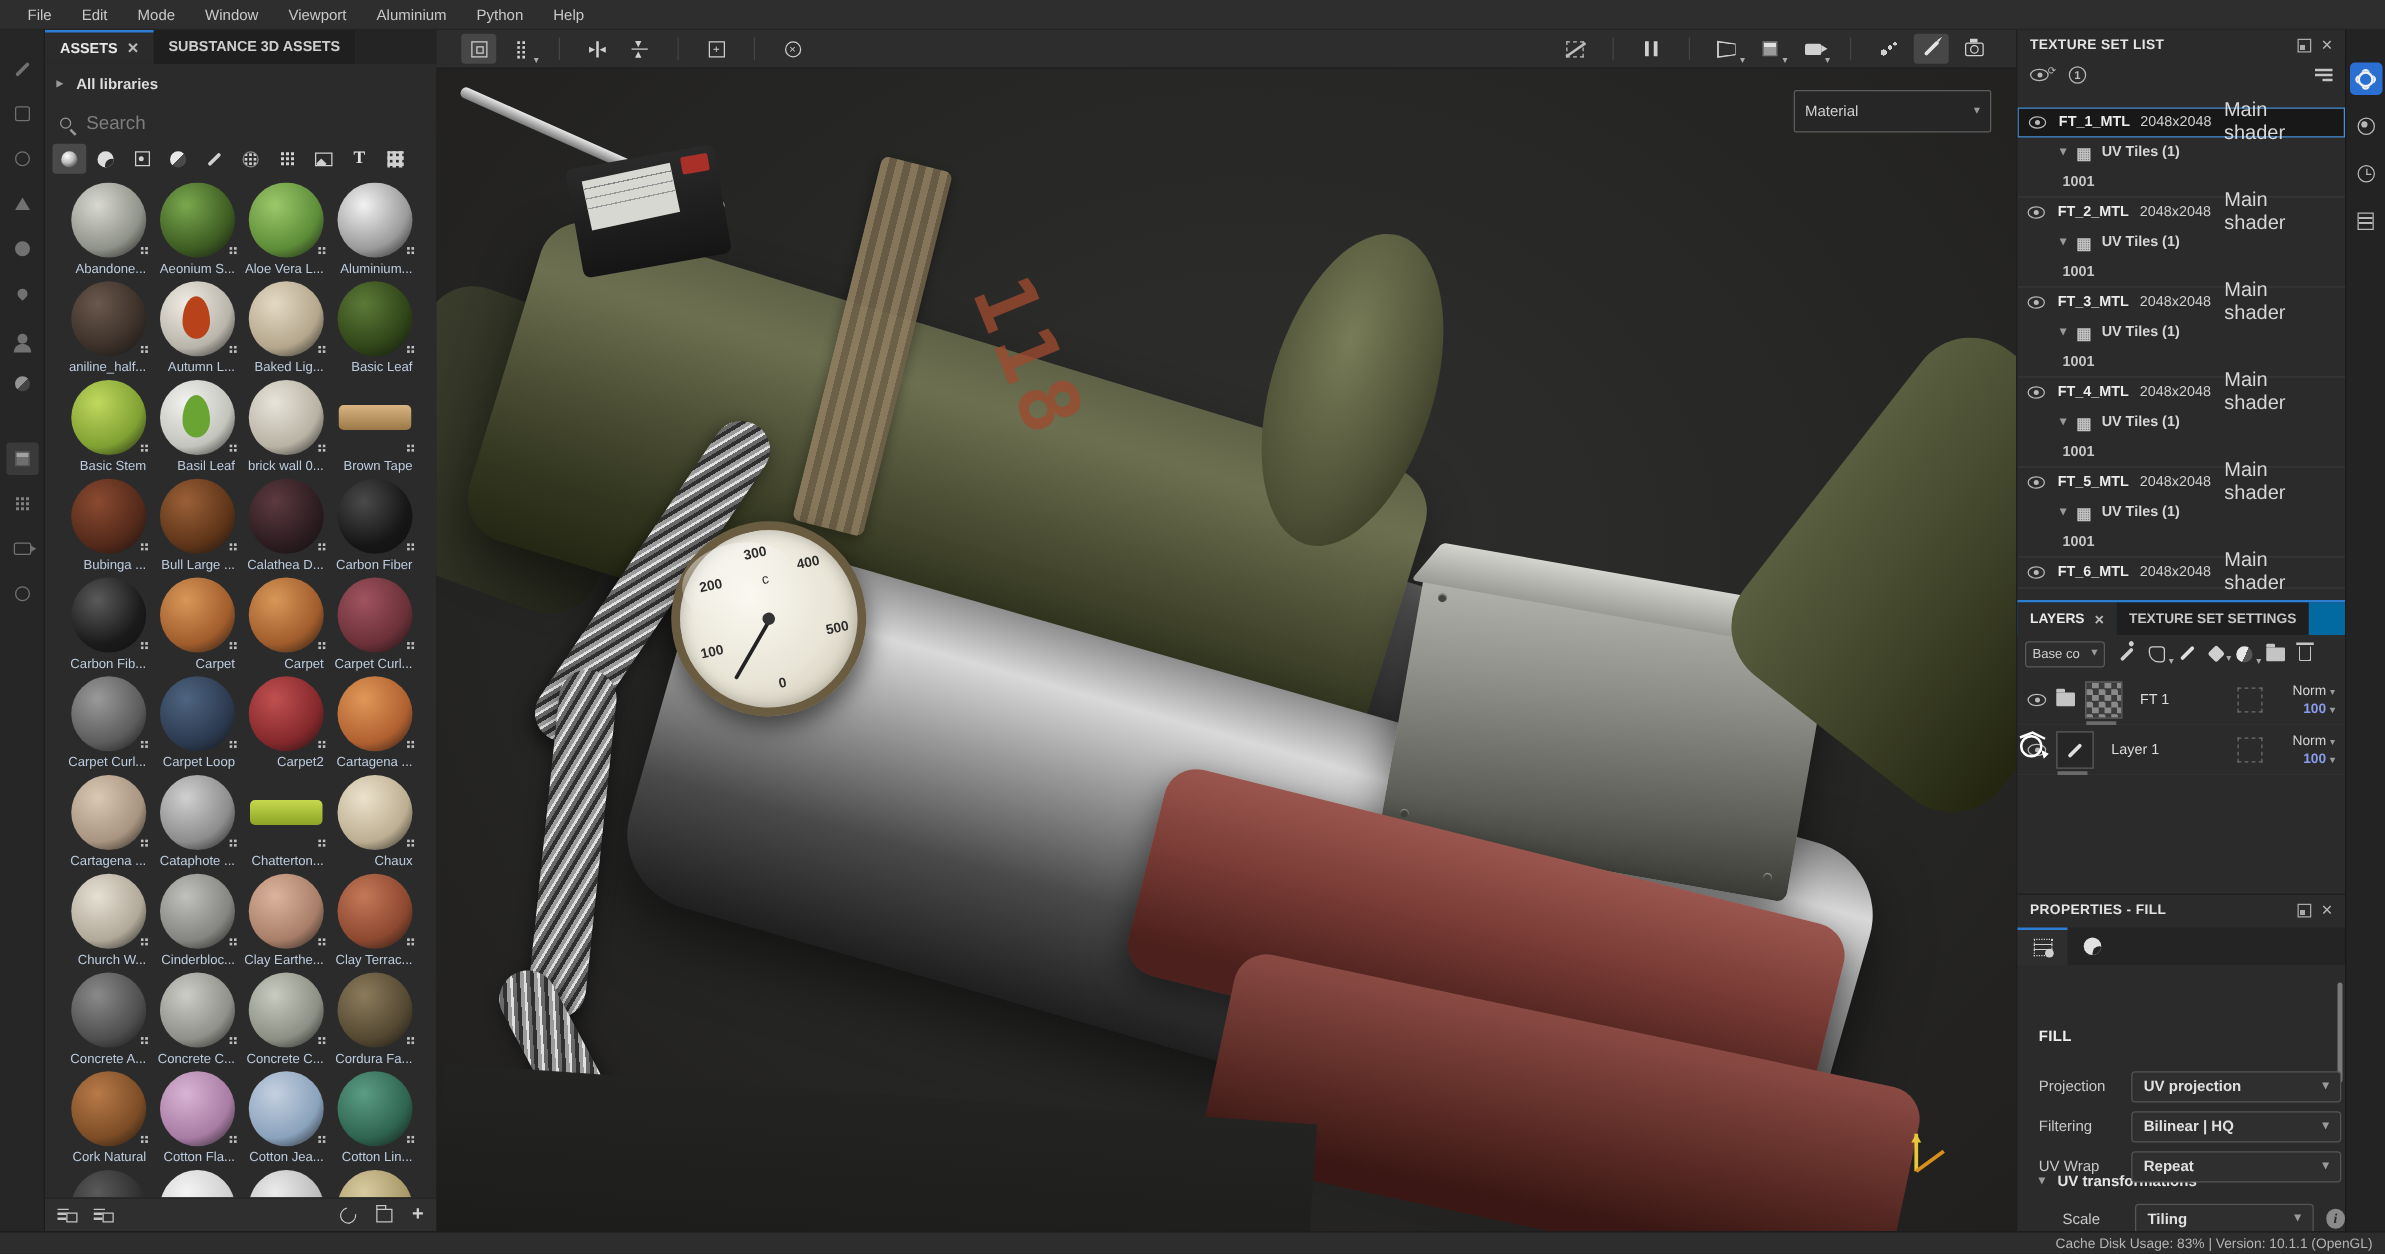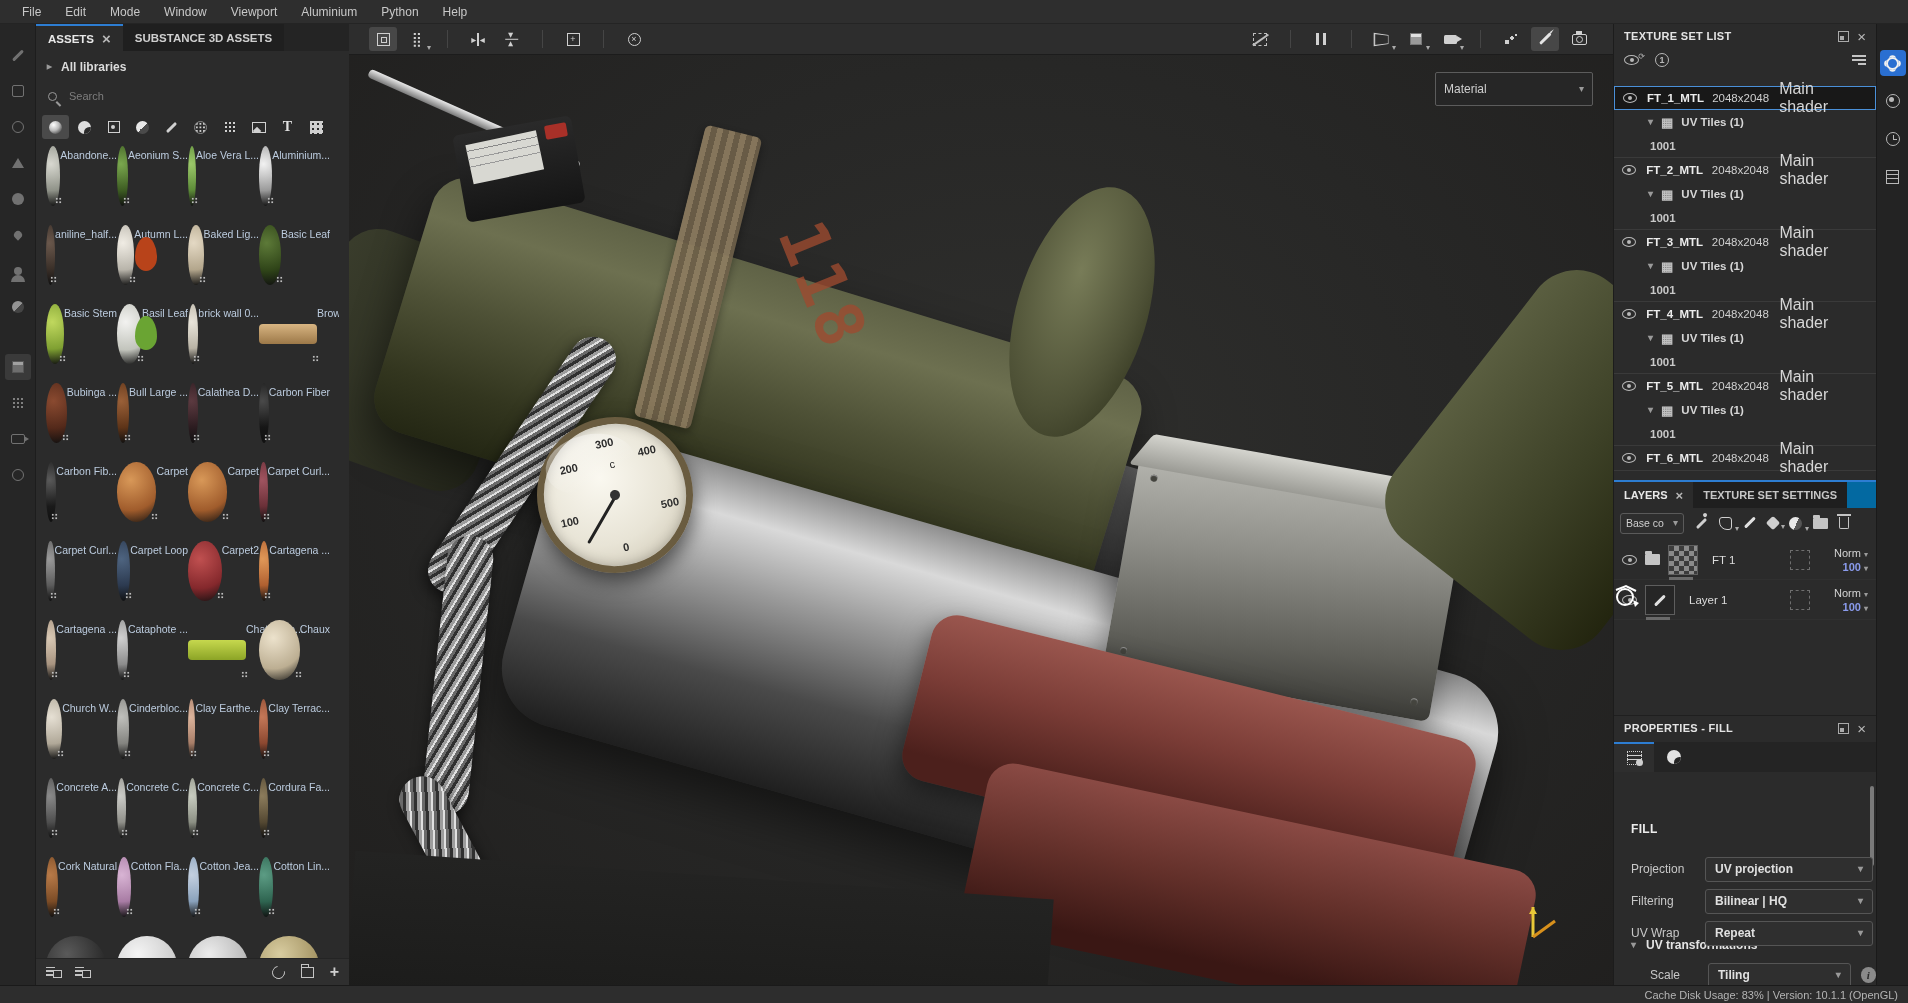--- a/index.html
+++ b/index.html
@@ -62,42 +62,42 @@
              display:flex; align-items:center; justify-content:center; font-family:"Liberation Serif",serif; font-style:italic;}
 
   
   #assets { position:absolute; left:36px; top:24px; width:313px; height:961px; background:#2b2b2b; z-index:30; }
   #assets-tabs { position:absolute; left:0; top:0; width:100%; height:27px; display:flex; background:#242424;}
   .atab { height:27px; display:flex; align-items:center; gap:8px; padding:0 12px; font-size:11.5px; font-weight:bold; color:#e8e8e8;}
   .atab.active { background:#2b2b2b; border-top:2px solid #2d7dd2; }
   .atab.inactive { background:#1f1f1f; color:#cfcfcf; }
   #alllib { position:absolute; left:10px; top:36px; display:flex; align-items:center; gap:10px; color:#dcdcdc; font-size:12px; font-weight:bold;}
   #searchrow { position:absolute; left:12px; top:66px; width:280px; display:flex; align-items:center; gap:12px; }
-  #searchrow input { background:transparent; border:none; outline:none; color:#22c55e; font-size:11px; width:220px;}
+  #searchrow input { background:transparent; border:none; outline:none; color:#22c55e; font-size:15px; width:220px;}
   #searchrow input::placeholder { color:#7e7e7e; }
   #filterrow { position:absolute; left:6px; top:90px; width:298px; height:26px; display:flex; align-items:center; gap:2px;}
   .filtic { width:27px; height:24px; border-radius:3px; display:flex; align-items:center; justify-content:center; color:#cfcfcf;}
   .filtic.sel { background:#4a4a4a; }
   .f-sph { width:13px; height:13px; border-radius:50%; background:radial-gradient(circle at 35% 30%, #fff, #bbb 45%, #222 95%); }
   .f-sph2 { width:13px; height:13px; border-radius:50%; background:#ddd; position:relative; overflow:hidden;}
   .f-sph2::after{content:"";position:absolute;right:-4px;bottom:-4px;width:11px;height:11px;border-radius:50%;background:#2b2b2b;}
   .f-sqd { width:12px; height:12px; border:1.5px solid #d0d0d0; position:relative;}
   .f-sqd::after{content:"";position:absolute;left:2.5px;top:2.5px;width:4px;height:4px;background:#d0d0d0;border-radius:50%;}
   .f-half { width:13px; height:13px; border-radius:50%; background:linear-gradient(135deg,#e8e8e8 50%,#4a4a4a 50%); }
   .f-brush { width:13px; height:3px; background:#d0d0d0; border-radius:2px; transform:rotate(-45deg); }
   .f-dots { width:13px; height:13px; border-radius:50%; background-image:radial-gradient(#d0d0d0 1.1px, transparent 1.2px); background-size:3.6px 3.6px; border:1px solid #888;}
   .f-pat { width:12px; height:12px; background-image:radial-gradient(#d0d0d0 1.4px, transparent 1.5px); background-size:4px 4px; }
   .f-img { width:14px; height:11px; border:1.3px solid #d0d0d0; position:relative; overflow:hidden;}
   .f-img::after{content:"";position:absolute;left:1px;bottom:-2px;width:6px;height:6px;background:#d0d0d0;transform:rotate(45deg);}
   .f-T { font-size:14px; font-weight:bold; color:#e0e0e0; font-family:"Liberation Serif",serif;}
   .f-grid9 { width:13px; height:13px; background-image:linear-gradient(#d0d0d0 3px, transparent 3px), linear-gradient(90deg,#d0d0d0 3px, transparent 3px); background-size:5px 5px; background-position:-1px -1px;}
 
   #matgrid { position:absolute; left:10px; top:122px; width:293px; height:812px; overflow:hidden;
              display:flex; flex-wrap:wrap; align-content:flex-start; }
-  .matcell { width:71px; height:79px; display:flex; flex-direction:row; align-items:flex-start; }
+  .matcell { width:71px; height:79px; display:flex; flex-direction:column; align-items:flex-end; }
   .matthumb { width:60px; height:60px; border-radius:50%; position:relative; }
   .matthumb.barshape { border-radius:0; background:transparent !important; display:flex; align-items:center; justify-content:center;}
   .matthumb .bar { width:58px; height:20px; border-radius:4px; }
   .matdots { position:absolute; right:-2px; bottom:2px; width:7px; height:7px;
              background-image:radial-gradient(#bdbdbd 1px, transparent 1.2px); background-size:3.5px 3.5px; }
   .matleaf { position:absolute; left:18px; top:12px; width:22px; height:34px; border-radius:50% 50% 50% 50%/60% 60% 40% 40%; }
   .matname { margin-top:3px; font-size:10.5px; color:#bcccdf; white-space:nowrap; }
   #assets-bottom { position:absolute; left:0; bottom:0; width:100%; height:27px; background:#2f2f2f; border-top:1px solid #242424;
                    display:flex; align-items:center; padding:0 10px; gap:14px;}
   .ab-right { margin-left:auto; display:flex; gap:16px; align-items:center;}

